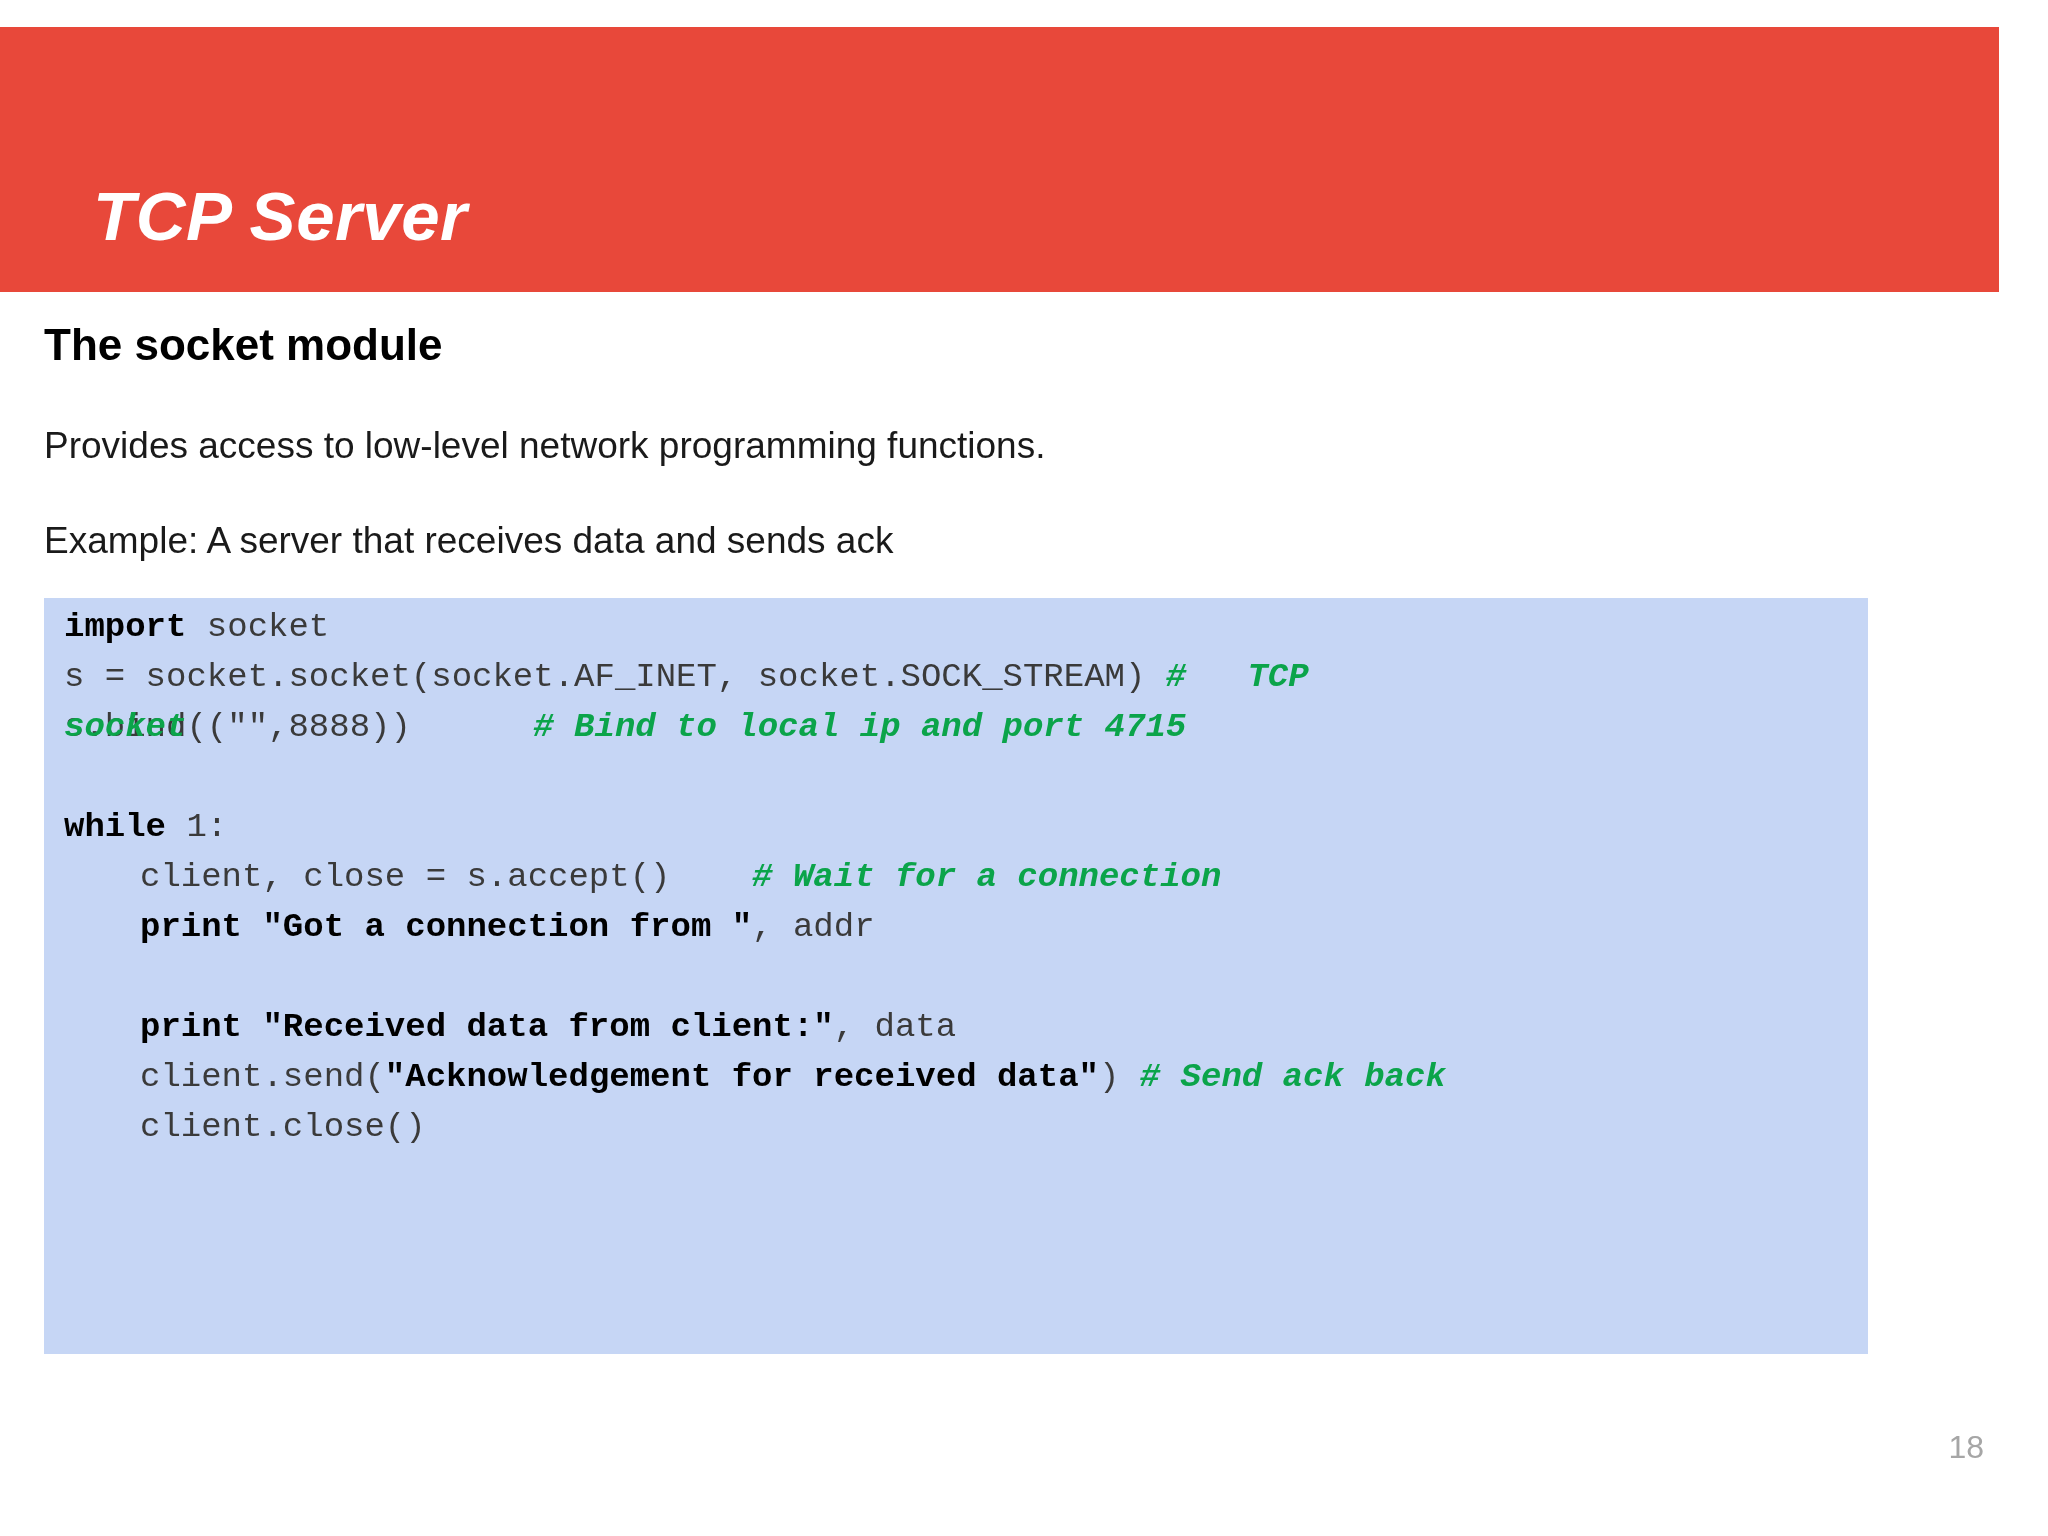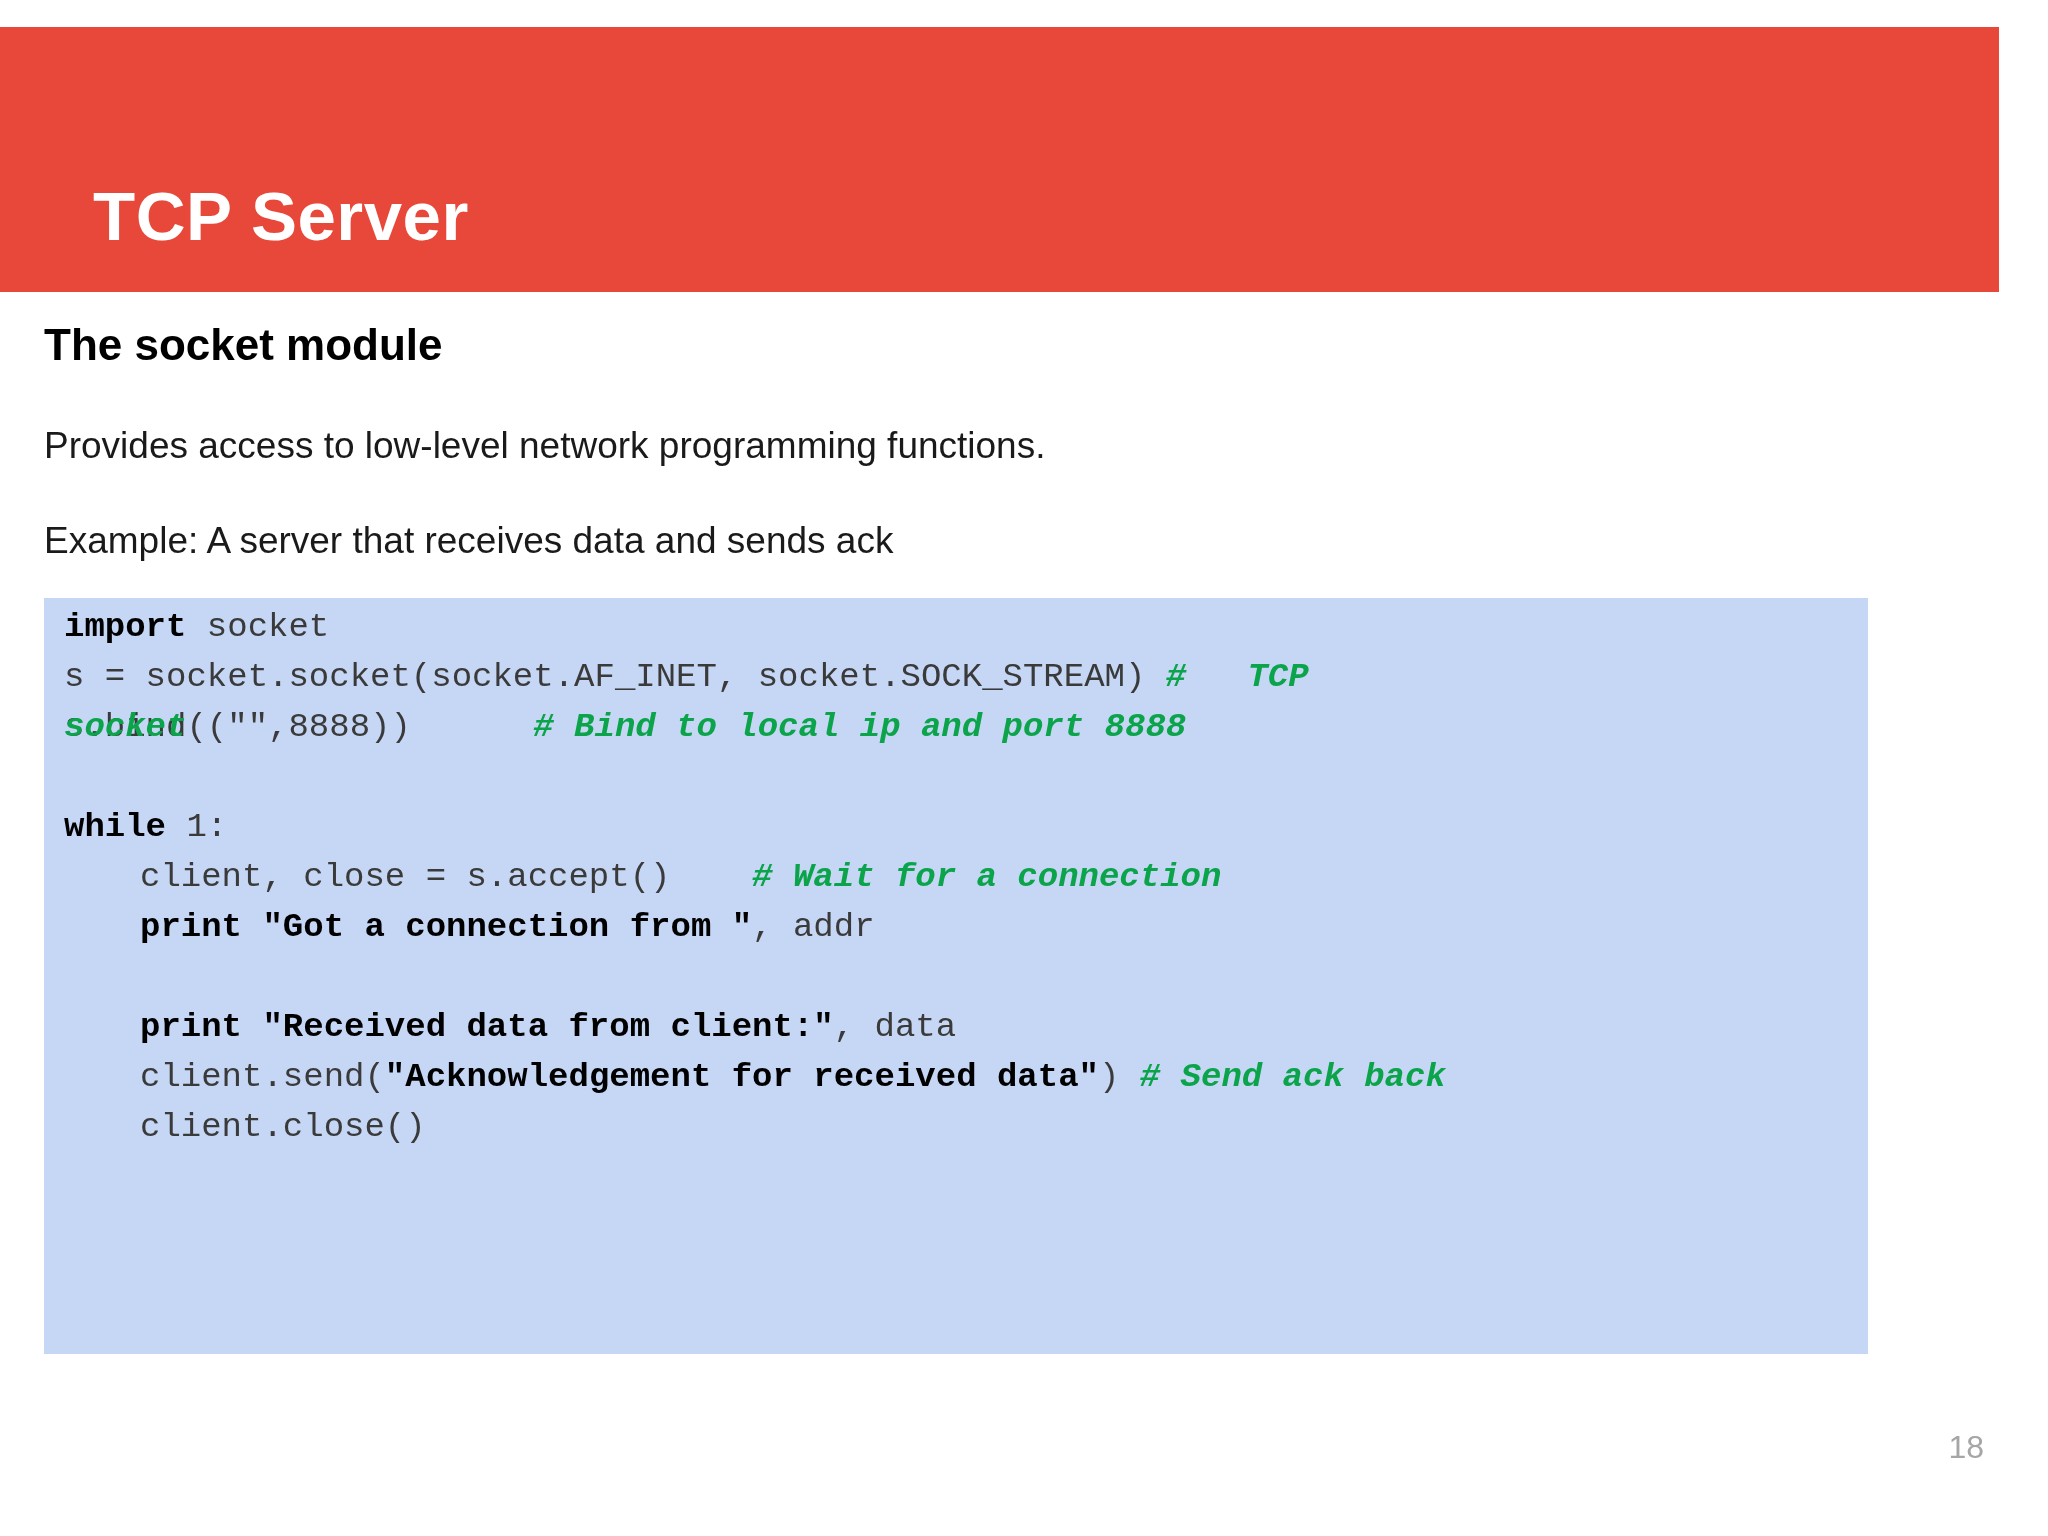--- a/index.html
+++ b/index.html
@@ -28,20 +28,21 @@
   #slide-title {
     position: absolute;
     left: 93px;
     top: 155px;
     font-size: 69px;
     font-weight: bold;
     color: #ffffff;
     letter-spacing: 0.5px;
     line-height: 1;
     white-space: nowrap;
+    font-style: italic;
   }
 
   
   #section-heading {
     position: absolute;
     left: 44px;
     top: 320px;
     font-size: 44px;
     font-weight: bold;
     color: #000000;
@@ -118,21 +119,21 @@
 <div id="section-heading">The socket module</div>
 
 <div class="body-line" id="body-line-1">Provides access to low-level network programming functions.</div>
 
 <div class="body-line" id="body-line-2">Example: A server that receives data and sends ack</div>
 
 <div id="code-block" style="background: rgb(198, 214, 245);">
   <div id="code-lines">
       <div class="code-line" style="top: 4px; left: 20px;"><span class="kw">import</span><span class="plain"> socket</span></div>
       <div class="code-line" style="top: 54px; left: 20px;"><span class="plain">s = socket.socket(socket.AF_INET, socket.SOCK_STREAM) </span><span class="cmt">#   TCP</span></div>
-      <div class="code-line" style="top: 104px; left: 20px;"><span class="plain">s.bind(("",8888))      </span><span class="cmt"># Bind to local ip and port 8888</span></div>
+      <div class="code-line" style="top: 104px; left: 20px;"><span class="plain">s.bind(("",8888))      </span><span class="cmt"># Bind to local ip and port 4715</span></div>
       <div class="code-line" style="top: 204px; left: 20px;"><span class="kw">while</span><span class="plain"> 1:</span></div>
       <div class="code-line" style="top: 254px; left: 96px;"><span class="plain">client, close = s.accept()    </span><span class="cmt"># Wait for a connection</span></div>
       <div class="code-line" style="top: 304px; left: 96px;"><span class="kw">print "Got a connection from "</span><span class="plain">, addr</span></div>
       <div class="code-line" style="top: 404px; left: 96px;"><span class="kw">print "Received data from client:"</span><span class="plain">, data</span></div>
       <div class="code-line" style="top: 454px; left: 96px;"><span class="plain">client.send(</span><span class="str">"Acknowledgement for received data"</span><span class="plain">) </span><span class="cmt"># Send ack back</span></div>
       <div class="code-line" style="top: 504px; left: 96px;"><span class="plain">client.close()</span></div>
     </div>
   <div id="code-overlap">socket</div>
 </div>
 

